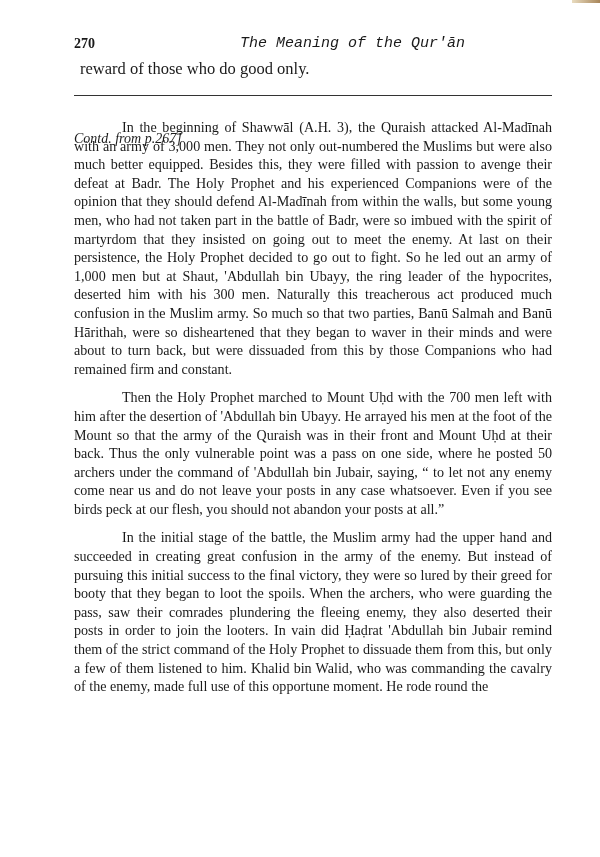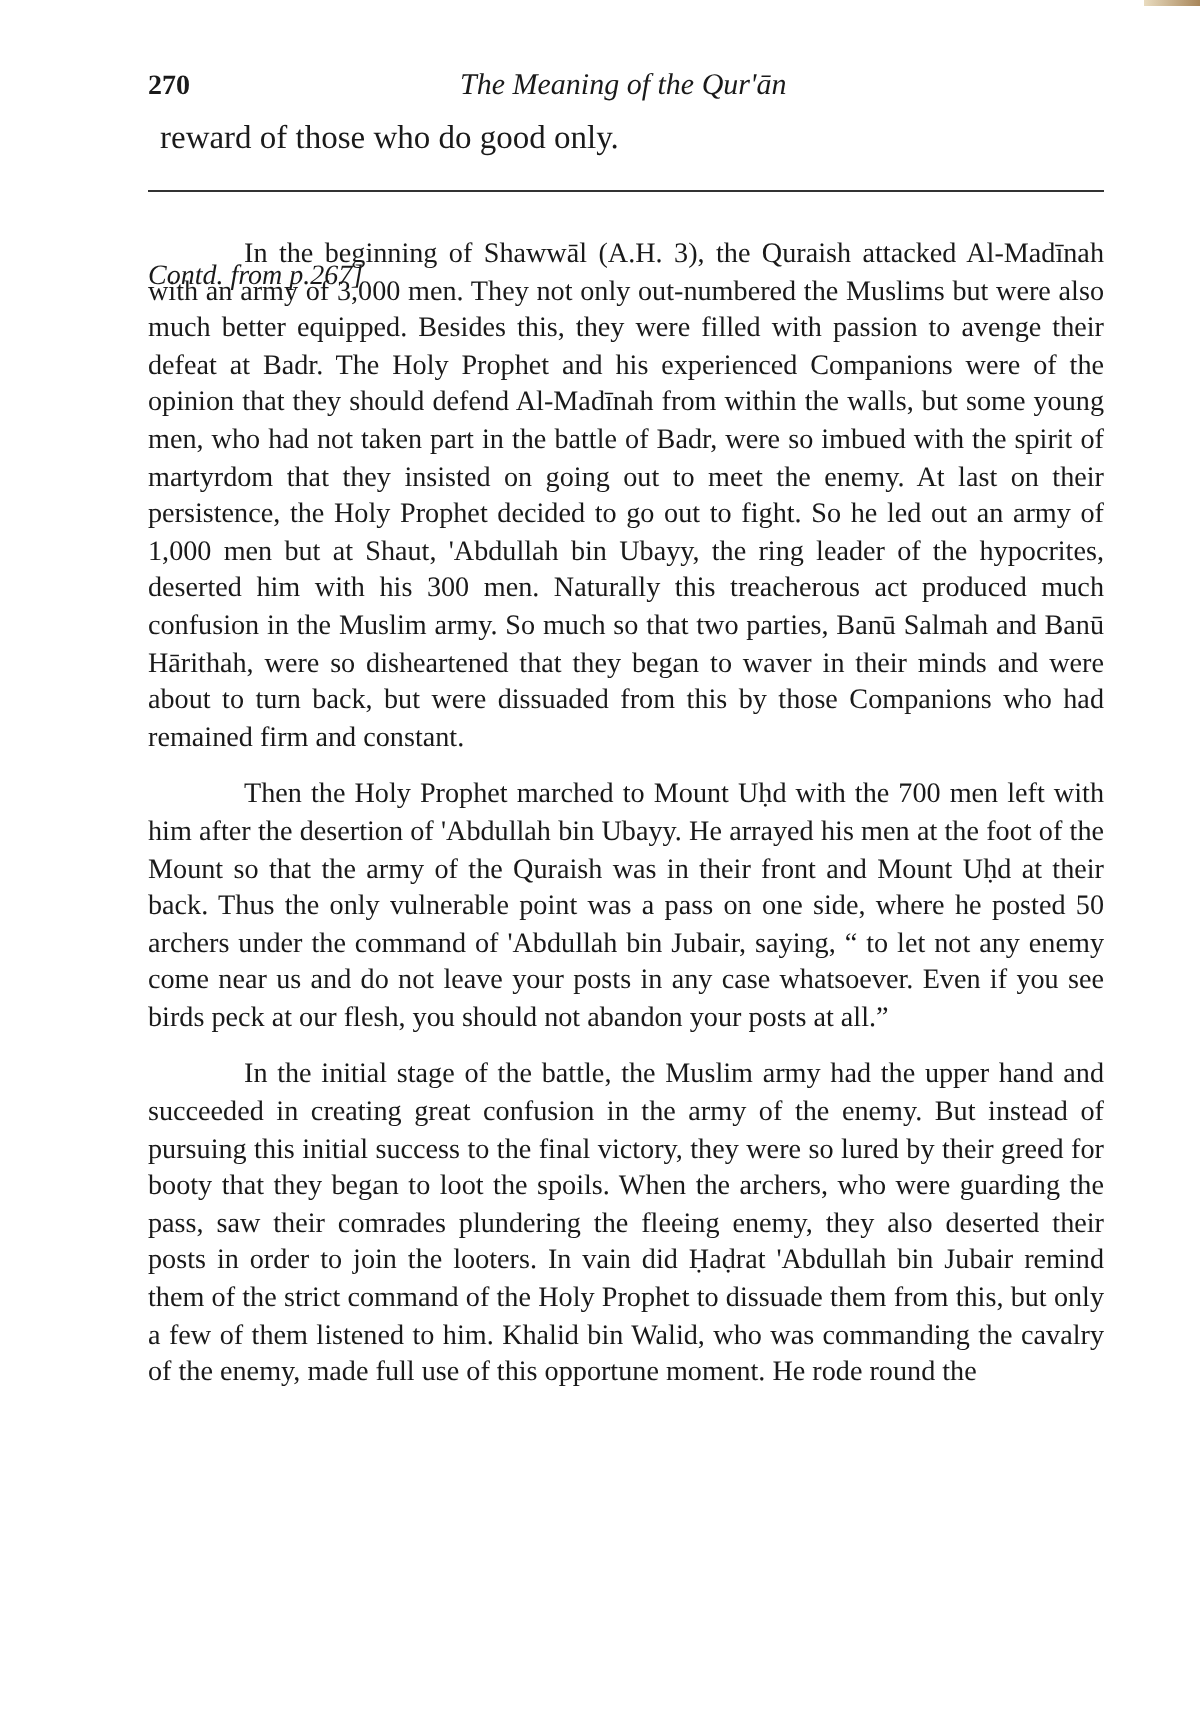--- a/index.html
+++ b/index.html
@@ -5,22 +5,22 @@
     html, body { margin: 0; padding: 0; }
     body {
       width: 600px; height: 857px; background: #ffffff; position: relative; overflow: hidden;
       font-family: "Liberation Serif", "DejaVu Serif", serif; color: #1a1a1a;
     }
     .page-number {
       position: absolute; left: 74px; top: 36px;
       font-weight: bold; font-size: 14px;
     }
     .running-title {
-      position: absolute; left: 230px; top: 35px;
-      font-style: italic; font-size: 15px;
+      position: absolute; left: 240px; top: 35px;
+      font-style: italic; font-size: 15px; font-family: Liberation Mono, monospace;
     }
     .top-line {
       position: absolute; left: 80px; top: 59px;
       font-size: 16.5px;
     }
     .rule {
       position: absolute; left: 74px; top: 95px; width: 478px; height: 1px;
       background: #333;
     }
     .contd {

